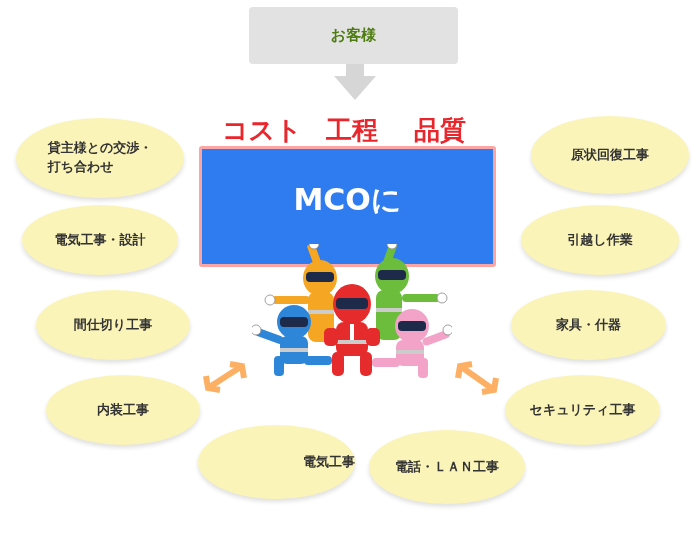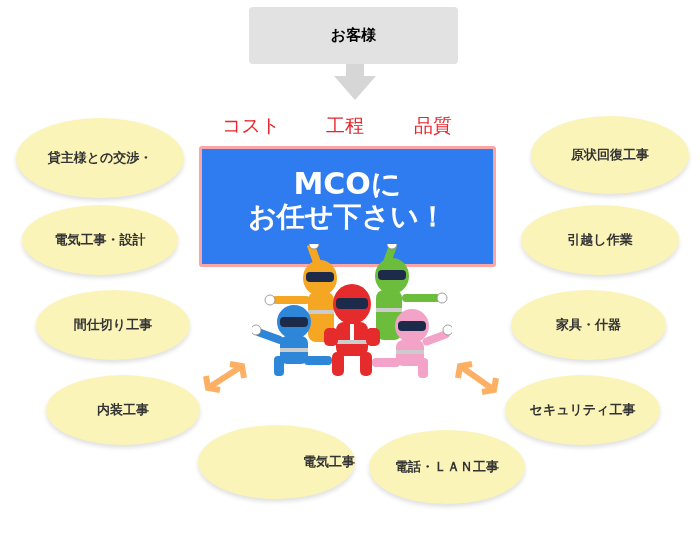--- a/index.html
+++ b/index.html
@@ -5,30 +5,30 @@
     * { margin: 0; padding: 0; box-sizing: border-box; }
     body {
       width: 700px; height: 537px; background: #ffffff;
       position: relative; overflow: hidden;
       font-family: "DejaVu Sans", "Liberation Sans", sans-serif;
     }
     .customer-box {
       position: absolute; left: 249px; top: 7px; width: 209px; height: 57px;
       background: #e2e2e2; border-radius: 4px;
       display: flex; align-items: center; justify-content: center;
-      font-size: 15px; font-weight: bold; color: #000000;
+      font-size: 15px; font-weight: bold; color: #4d7c0f;
     }
     .down-arrow {
       position: absolute; left: 334px; top: 64px; width: 42px; height: 36px;
     }
     .priorities {
       position: absolute; top: 113px; left: 0; width: 700px; height: 26px;
     }
     .priority {
-      position: absolute; font-size: 19px; font-weight: normal; color: #e8262c;
+      position: absolute; font-size: 26px; font-weight: bold; color: #e8262c;
       white-space: nowrap;
     }
     .main-box {
       position: absolute; left: 199px; top: 146px; width: 297px; height: 121px;
       background: #2f7bf0; border: 3px solid #fca5a5; border-radius: 3px;
       display: flex; flex-direction: column; align-items: center; justify-content: center;
       color: #ffffff; font-weight: bold; line-height: 1.12;
     }
     .main-box .line1 { font-size: 30px; margin-top: -14px; }
     .main-box .line2 { font-size: 28px; }
@@ -57,26 +57,26 @@
 </svg>
 
 <div class="priorities">
   <span class="priority" style="left:222px;">コスト</span>
   <span class="priority" style="left:326px;">工程</span>
   <span class="priority" style="left:414px;">品質</span>
 </div>
 
 <div class="main-box">
   <span class="line1">MCOに</span>
-  <span class="line2">お任せ下さい！</span>
 </div>
 
 <div class="ellipse" style="left:16px; top:118px; width:168px; height:80px;">
   <div>
     <span>貸主様との交渉・</span>
+    <span>打ち合わせ</span>
   </div>
 </div>
 <div class="ellipse" style="left:22px; top:205px; width:156px; height:70px;">
   <span>電気工事・設計</span>
 </div>
 <div class="ellipse" style="left:36px; top:290px; width:154px; height:70px;">
   <span>間仕切り工事</span>
 </div>
 <div class="ellipse" style="left:46px; top:375px; width:154px; height:70px;">
   <span>内装工事</span>

